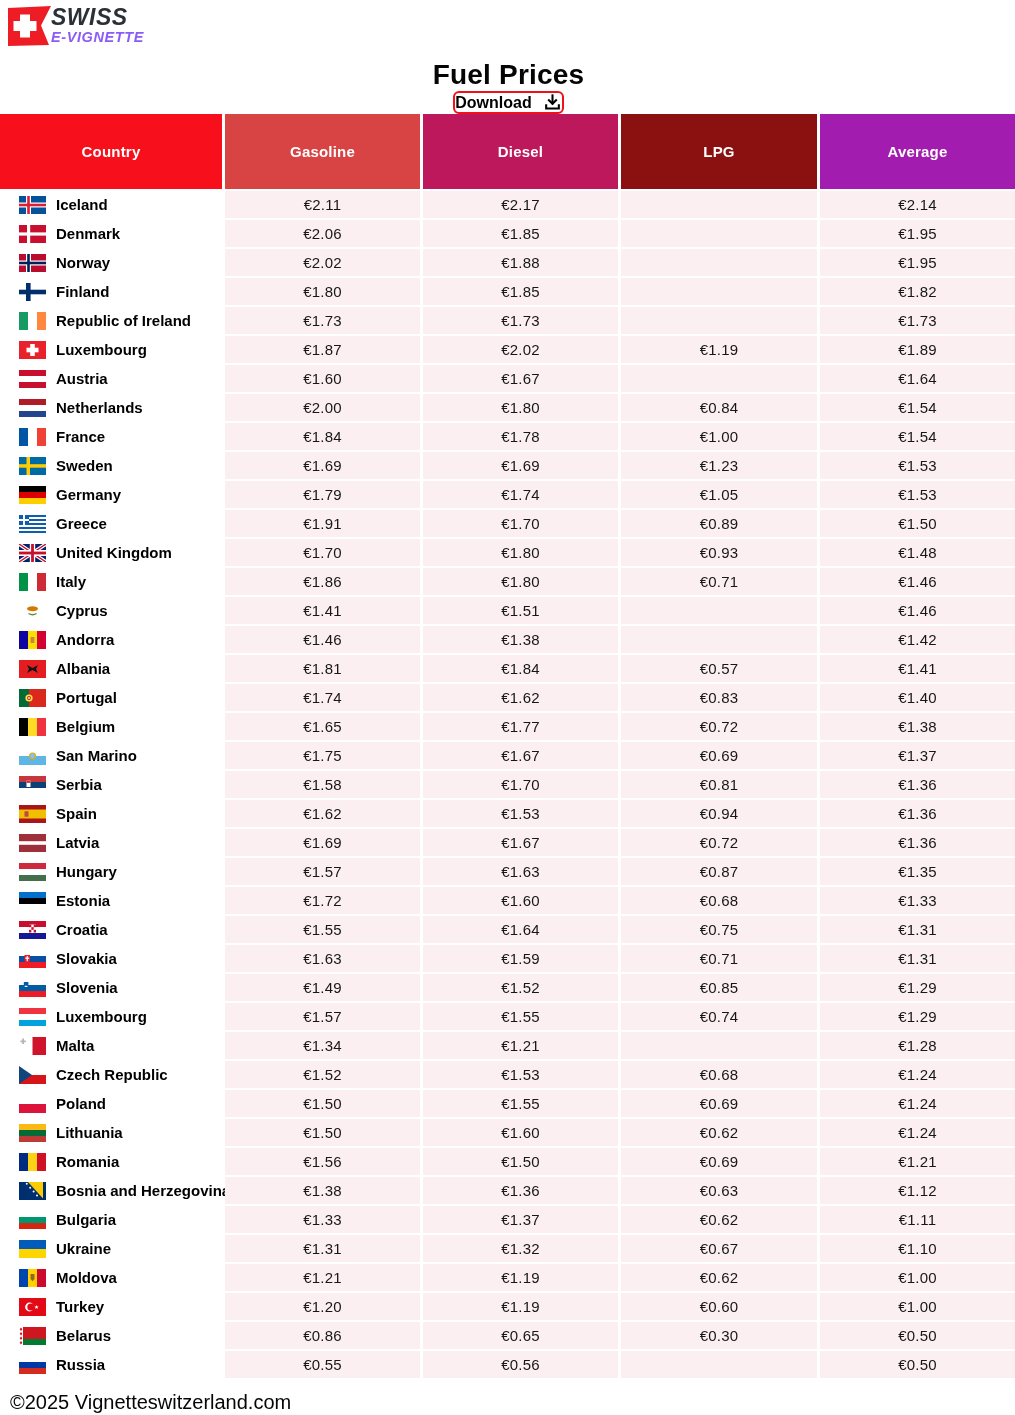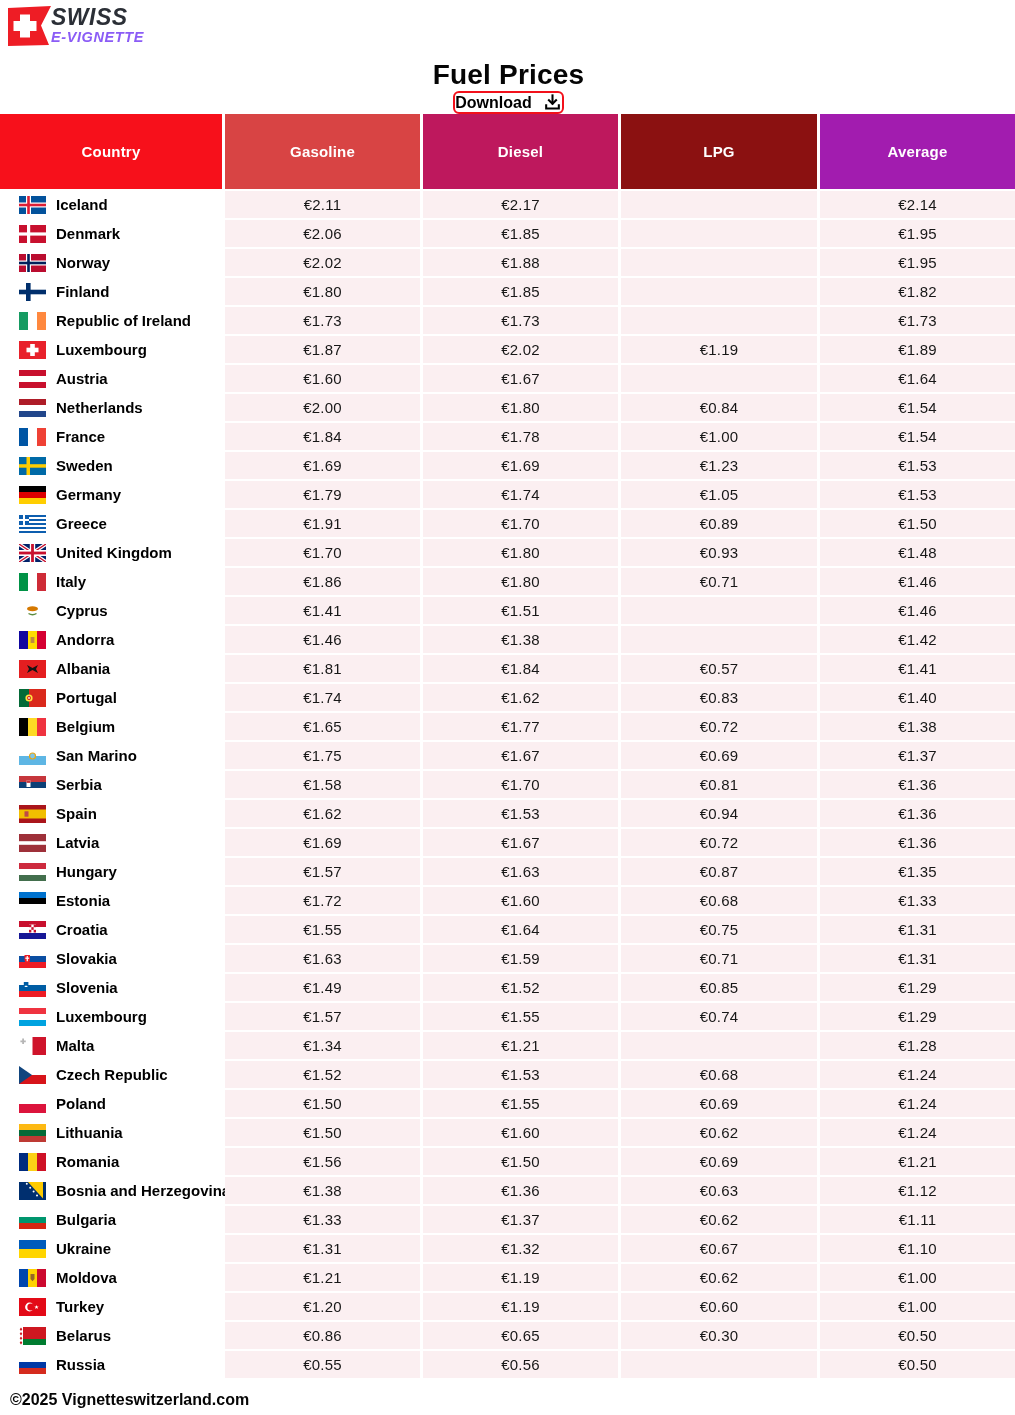--- a/index.html
+++ b/index.html
@@ -46,21 +46,21 @@
   }
   .pcell{
     background:var(--pink,#FBEFF1);height:27px;
     display:flex;align-items:center;justify-content:center;
     font-size:15px;font-weight:500;color:#171717;letter-spacing:.2px;
   }
   .flag{width:27px;height:18px;flex:0 0 27px;display:block;}
   .flag svg{display:block;}
 
   
-  .footer{margin:13px 0 0 10px;font-size:16px;font-weight:700;color:#050505;}
+  .footer{margin:13px 0 0 10px;font-size:20px;font-weight:400;color:#050505;}
 </style>
 </head>
 <body>
 
 <div class="page">
 
   <div class="logo-row">
     <span class="logo-mark">
       <svg width="44" height="40" viewBox="0 0 44 40">
         <path d="M1,2 L44,0 L34,19.5 L42,39 L1,40 Z" fill="#EE1D25"></path>

